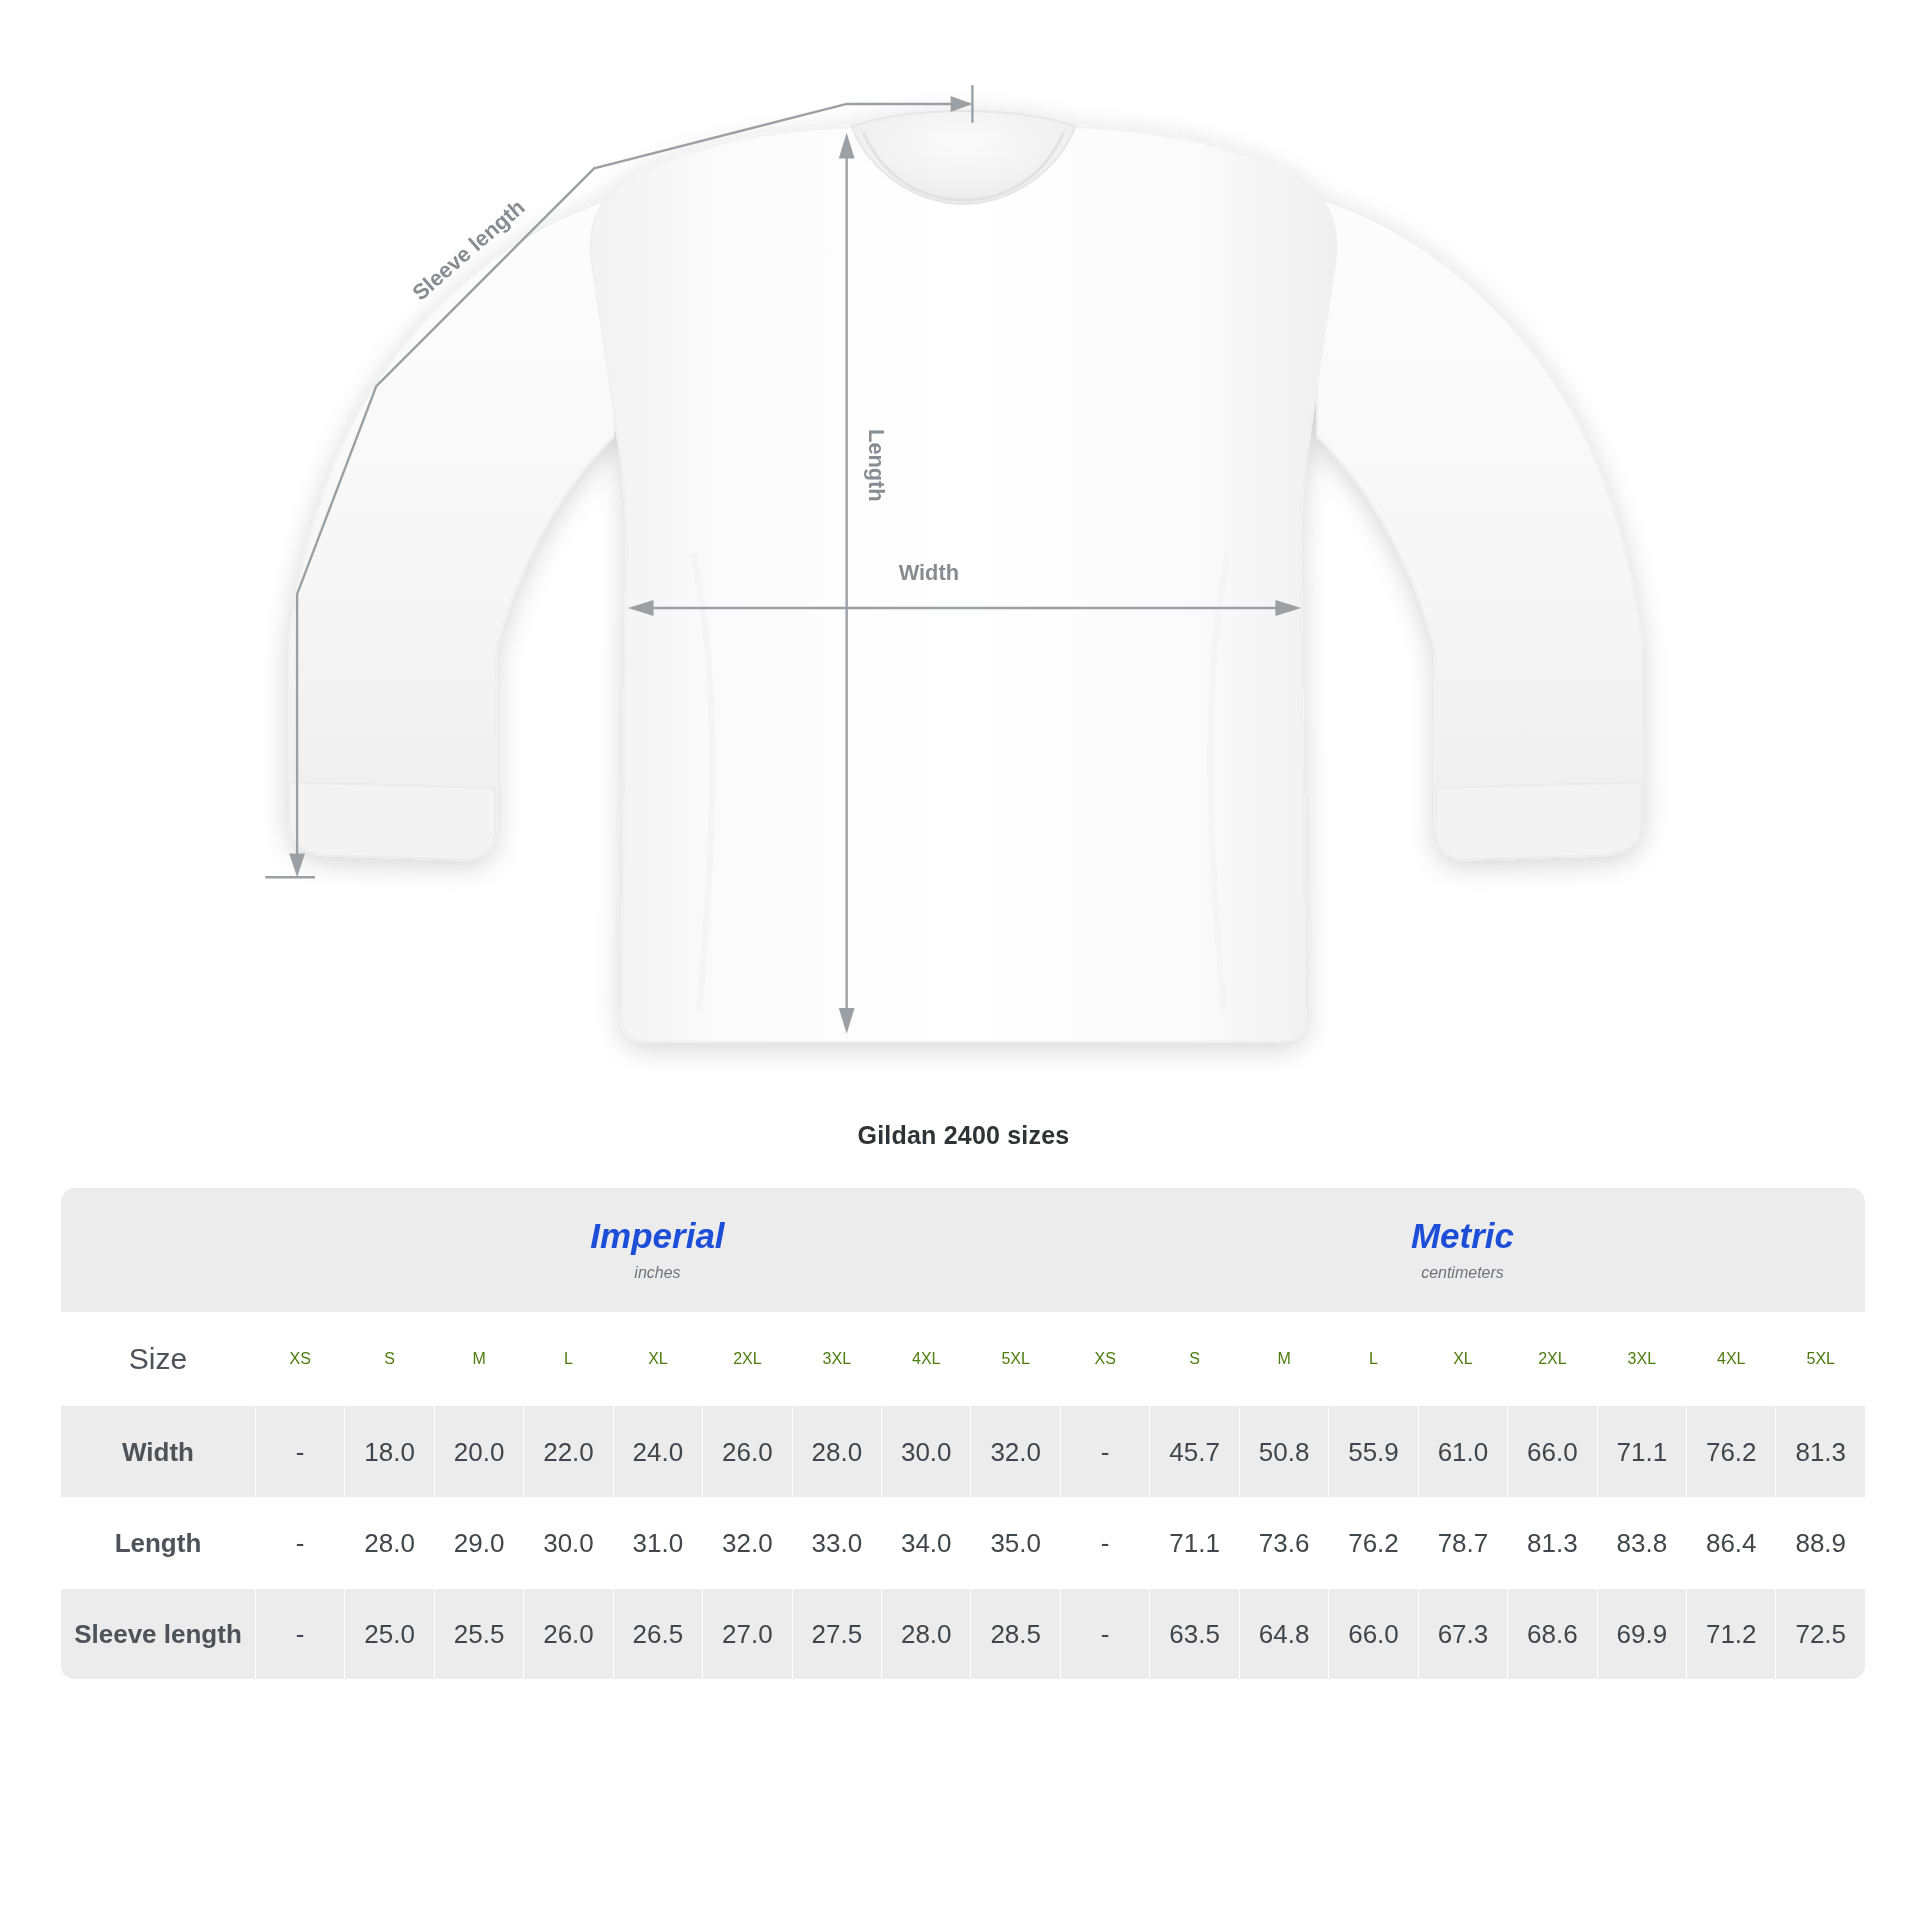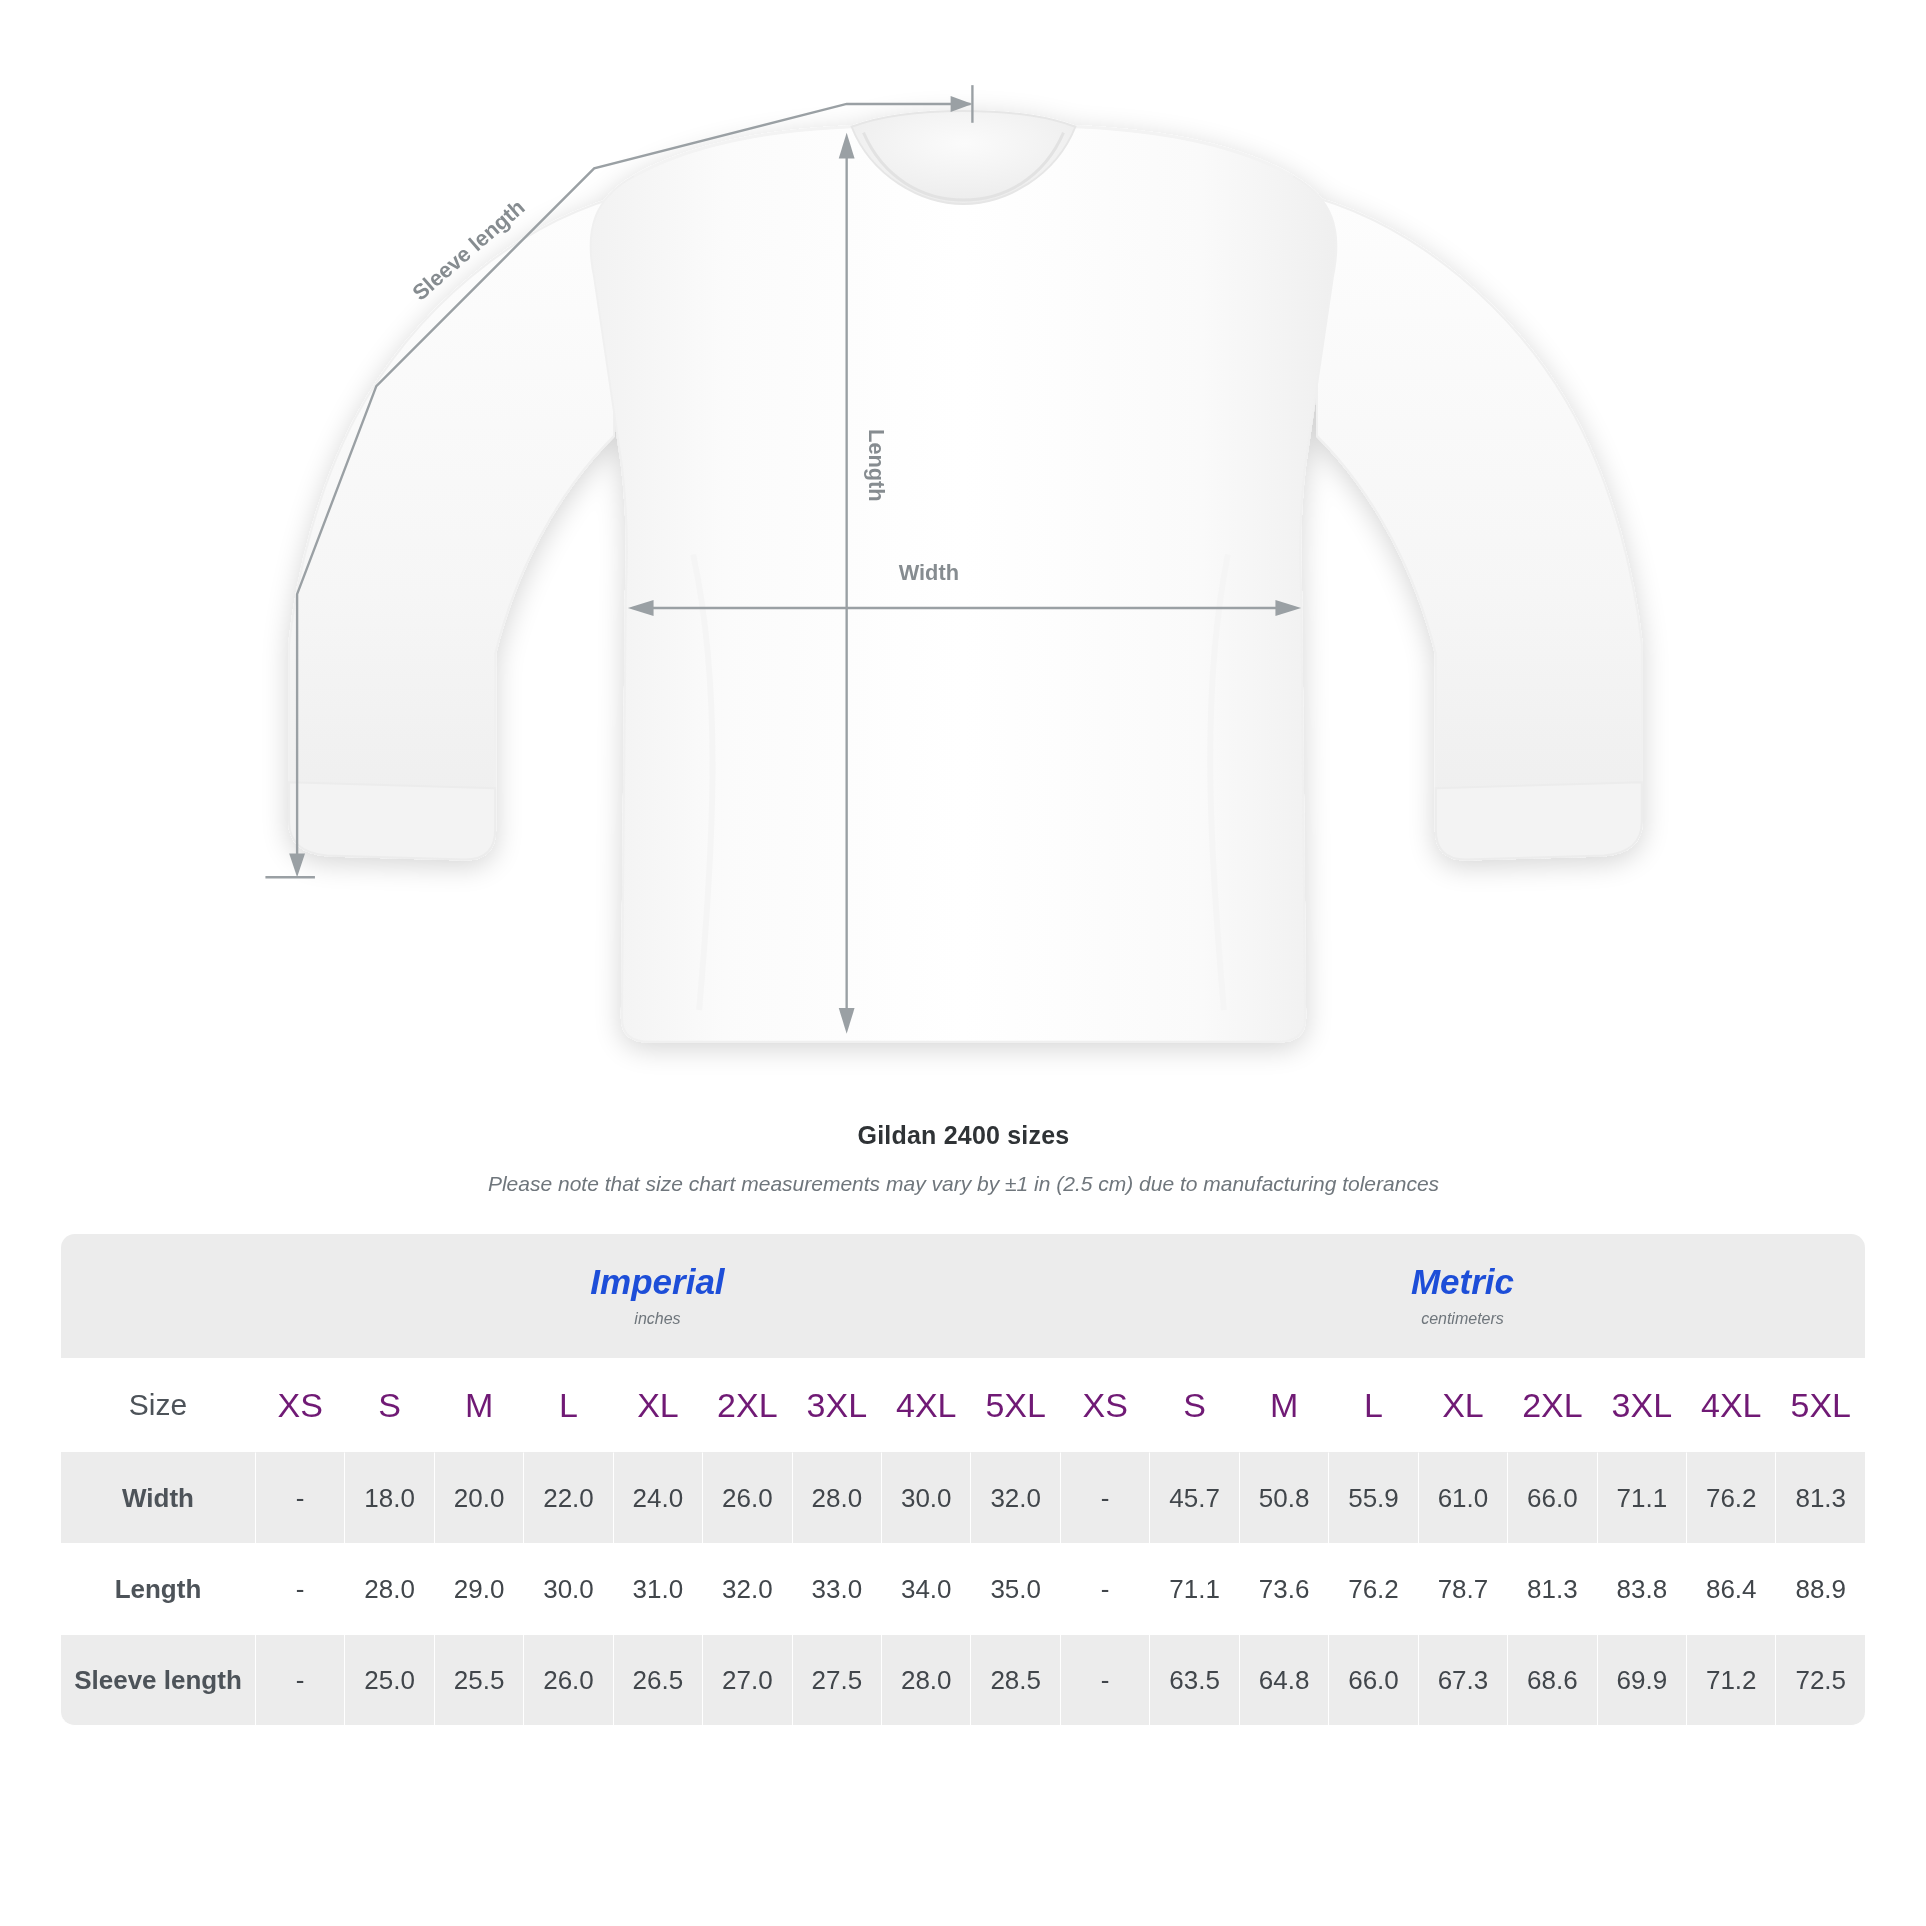--- a/index.html
+++ b/index.html
@@ -79,23 +79,23 @@
     font-size: 16px;
     font-style: italic;
     color: #6f767c;
     margin-top: 8px;
   }
 
   
   .size-row td {
     background: #ffffff;
     height: 95px;
-    font-size: 34px;
-    font-weight: bold;
-    color: #701a75;
+    font-size: 16px;
+    font-weight: bold;
+    color: #4d7c0f;
     border-bottom: 1px solid #ececec;
   }
   .size-row td.rowlabel {
     font-size: 30px;
     color: #4d5359;
   }
 
   
   tr.data-row td {
     height: 91px;
@@ -220,21 +220,20 @@
 
       <g>
         <text class="dimlabel" x="478" y="258" transform="rotate(-41 478 258)" text-anchor="middle">Sleeve length</text>
         <text class="dimlabel" x="878" y="470" transform="rotate(90 878 470)" text-anchor="middle">Length</text>
         <text class="dimlabel" x="938" y="586" text-anchor="middle">Width</text>
       </g>
     </svg>
   </div>
 
   <div id="chart-title">Gildan 2400 sizes</div>
-  <div id="chart-subtitle">Please note that size chart measurements may vary by ±1 in (2.5 cm) due to manufacturing tolerances</div>
 
   <div id="table-wrap">
     <table class="sizes">
       <colgroup>
         <col class="labelcol">
         <col class="datacol">
           <col class="datacol">
           <col class="datacol">
           <col class="datacol">
           <col class="datacol">

